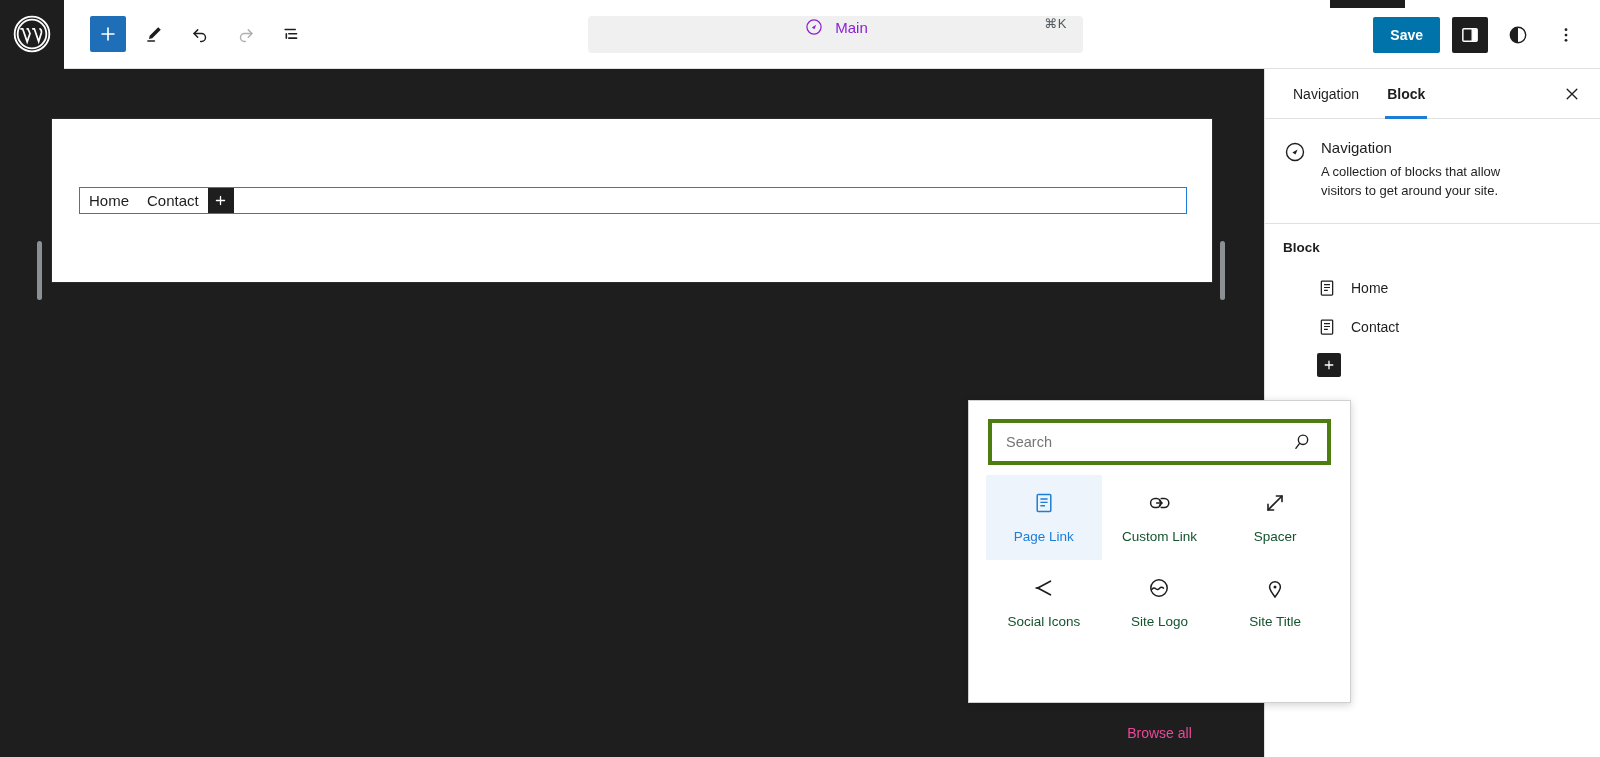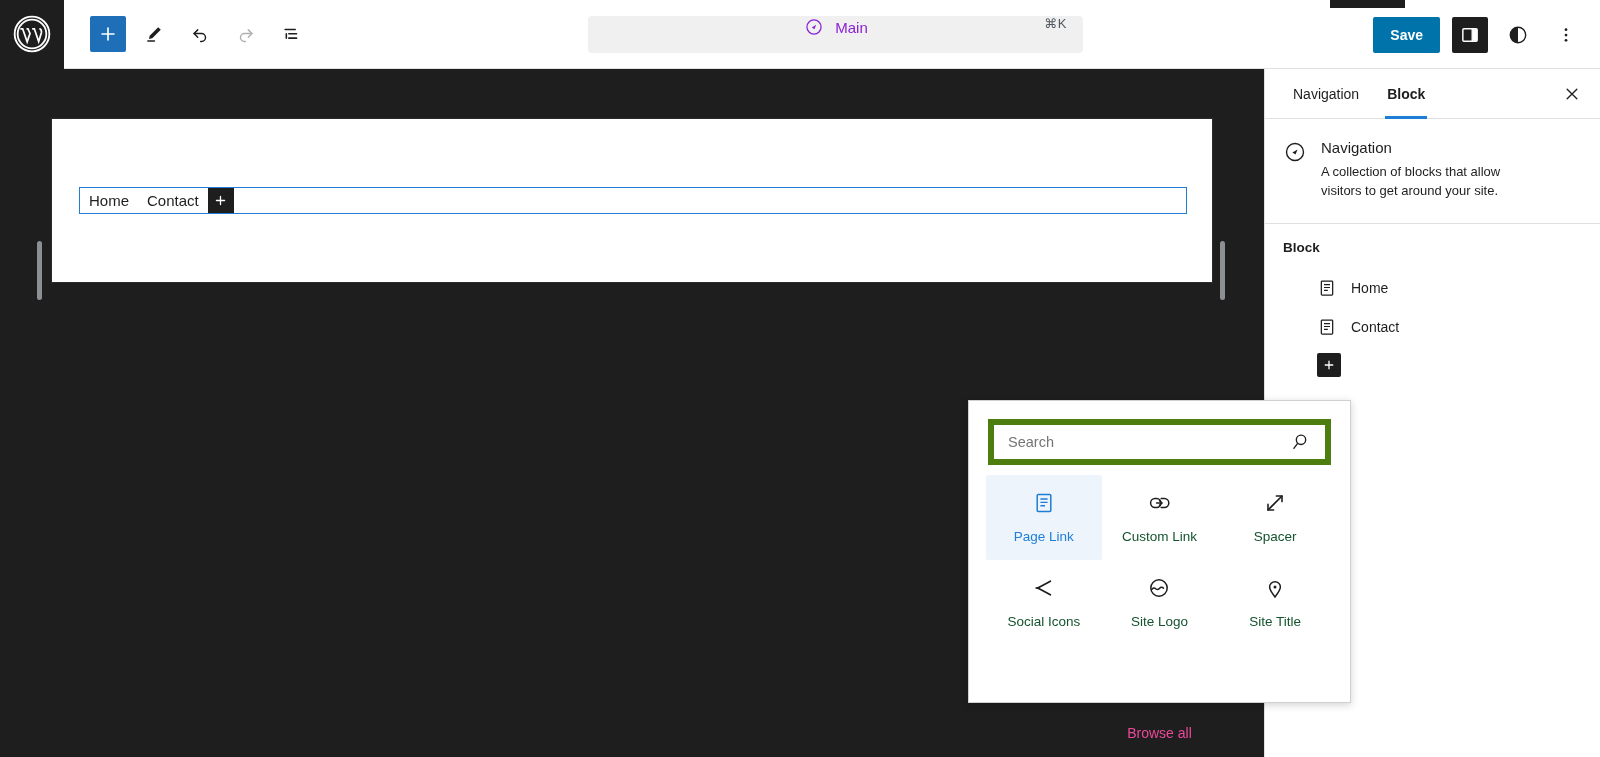--- a/index.html
+++ b/index.html
@@ -142,21 +142,21 @@
   }
 
   
   .inserter {
     position: absolute; left: 968px; top: 400px; width: 383px; height: 303px;
     background: #ffffff; border: 1px solid #d0d0d0;
     box-shadow: 0 2px 8px rgba(0,0,0,.18); z-index: 40;
   }
   .ins-searchwrap { padding: 18px 19px 10px 19px; }
   .ins-search {
-    width: 100%; height: 46px; border: 6px solid #4d7c0f; background: #fff;
+    width: 100%; height: 46px; border: 4px solid #4d7c0f; background: #fff;
     display: flex; align-items: center; padding: 0 14px; position: relative;
   }
   .ins-search input {
     border: none; outline: none; flex: 1; font-size: 14.5px;
     color: #1e1e1e; font-family: inherit; background: transparent;
   }
   .ins-search input::placeholder { color: #757575; }
   .ins-search-icon { width: 22px; height: 22px; color: #1e1e1e; flex: none; }
 
   .ins-grid {

